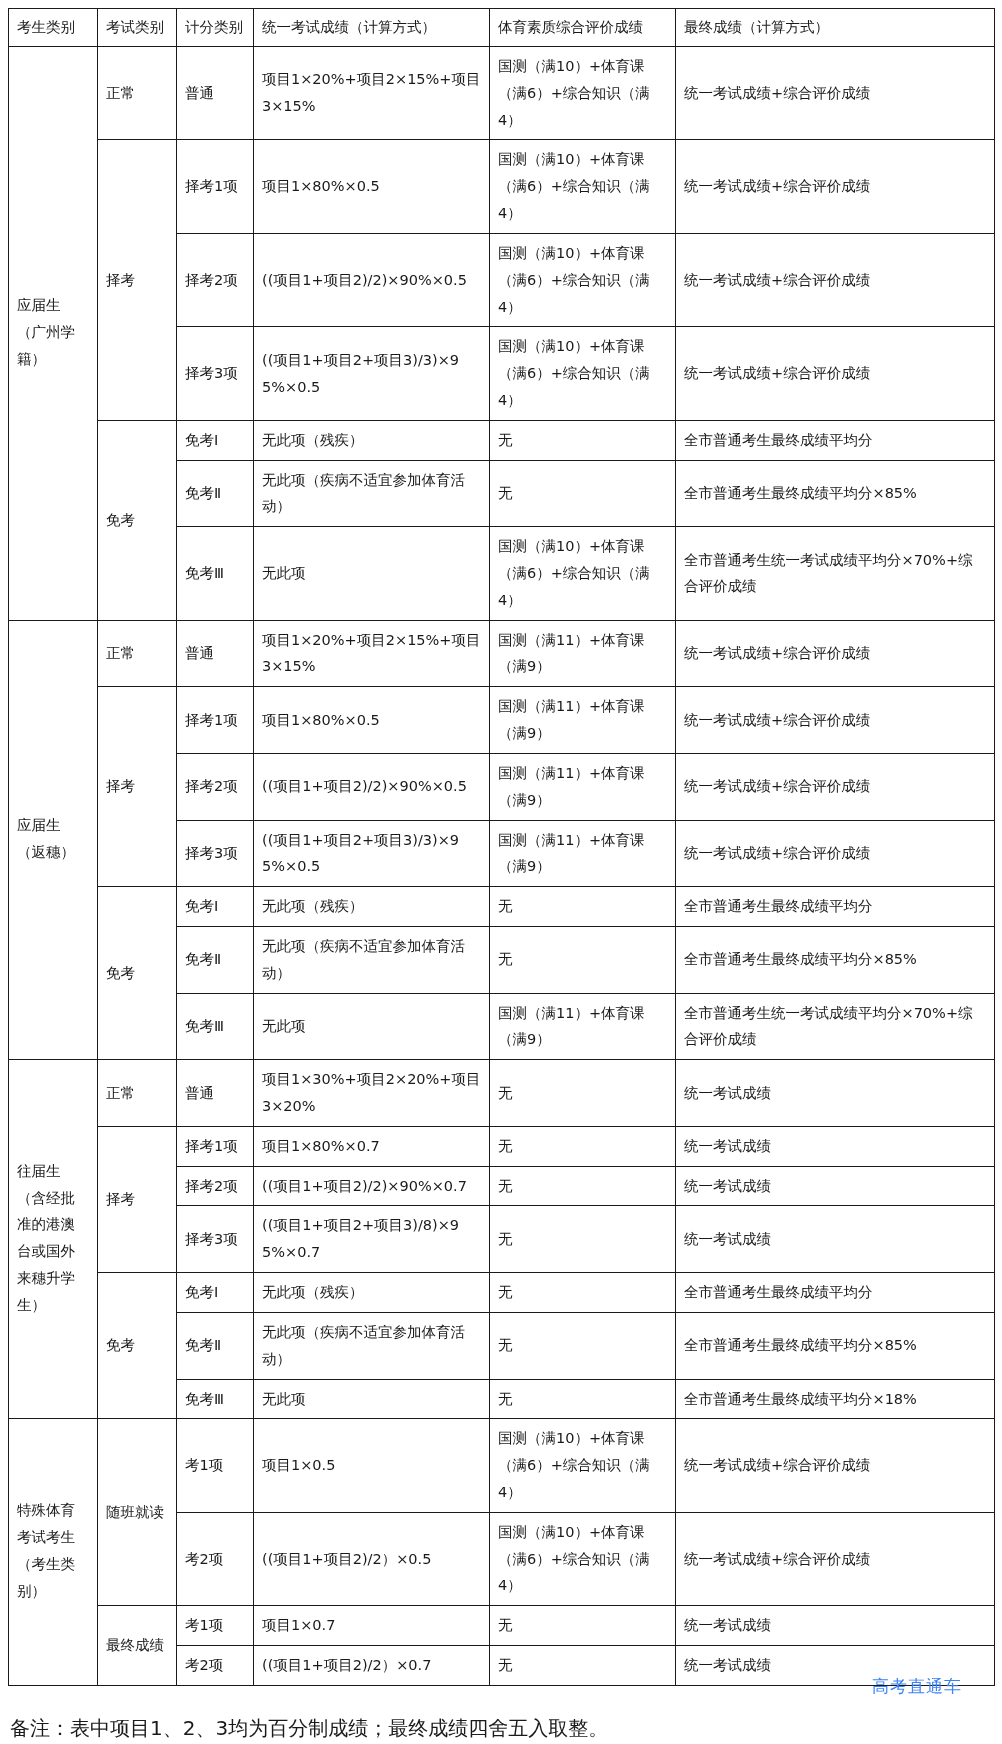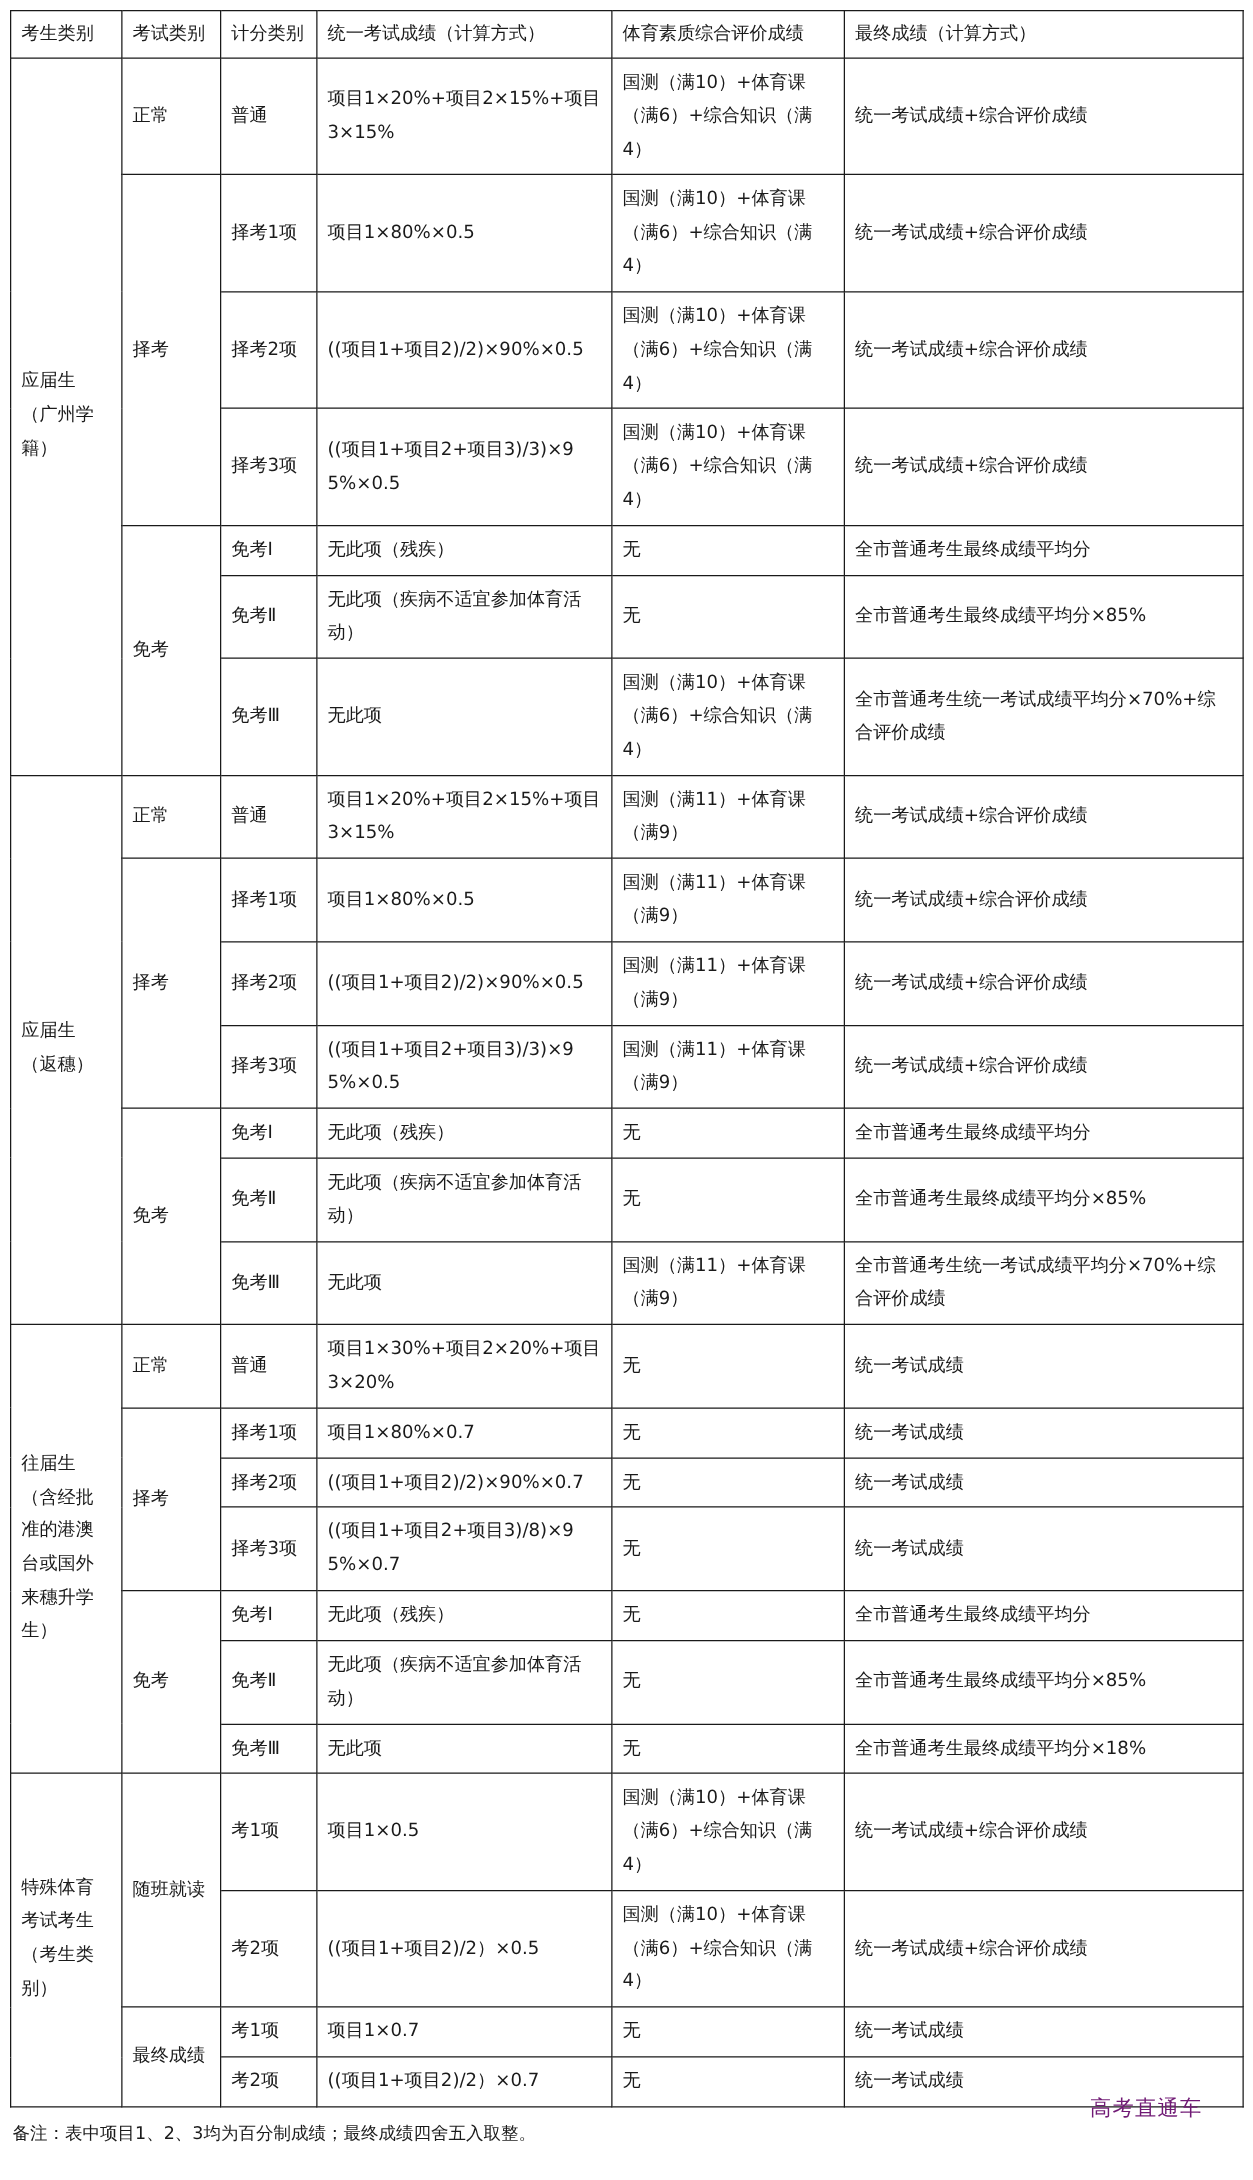--- a/index.html
+++ b/index.html
@@ -59,31 +59,31 @@
     padding-left: 12px;
     font-family: Liberation Mono, monospace;
   }
   td.mid-cell {
     padding-left: 14px;
   }
   td.scorecat-cell {
     padding-left: 14px;
   }
   .footnote {
-    margin-top: 10px;
-    font-size: 14px;
+    margin-top: 26px;
+    font-size: 20px;
     line-height: 1.6;
     padding-left: 2px;
   }
   .watermark {
     position: absolute;
     right: 16px;
     bottom: 46px;
     font-size: 17px;
-    color: #701a75;
+    color: #3b82f6;
     letter-spacing: 1px;
     font-family: "DejaVu Sans", "Liberation Sans", sans-serif;
     pointer-events: none;
   }
 </style>
 </head>
 <body>
 
 <div class="page">
 

